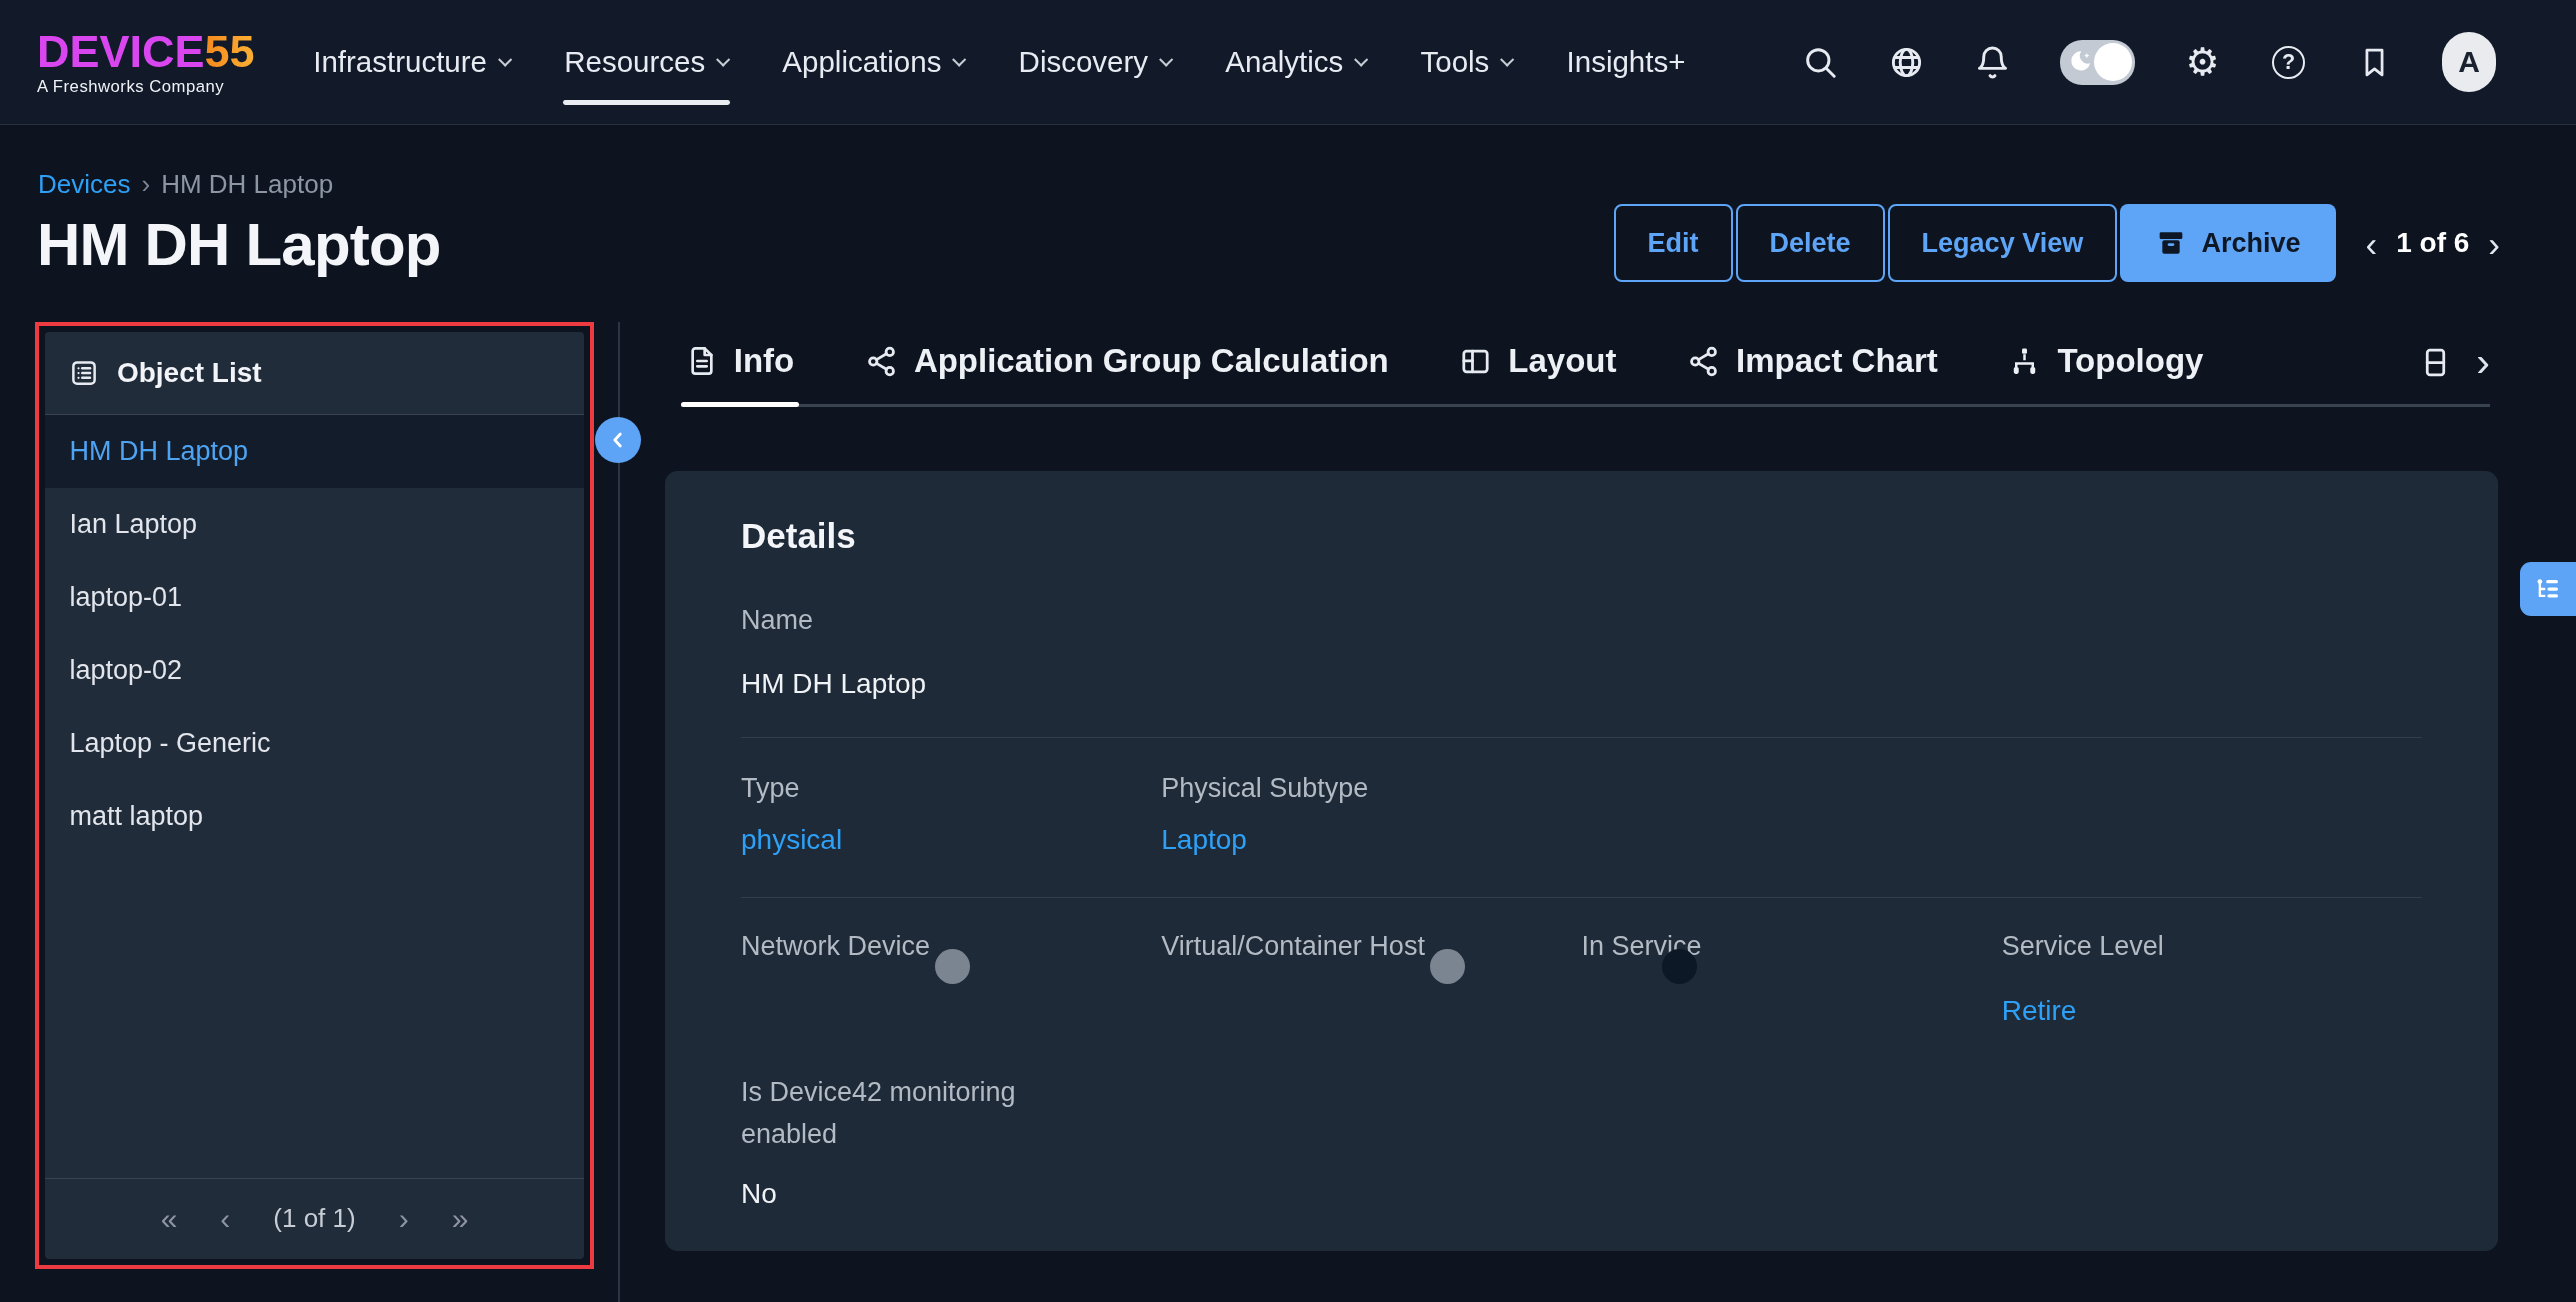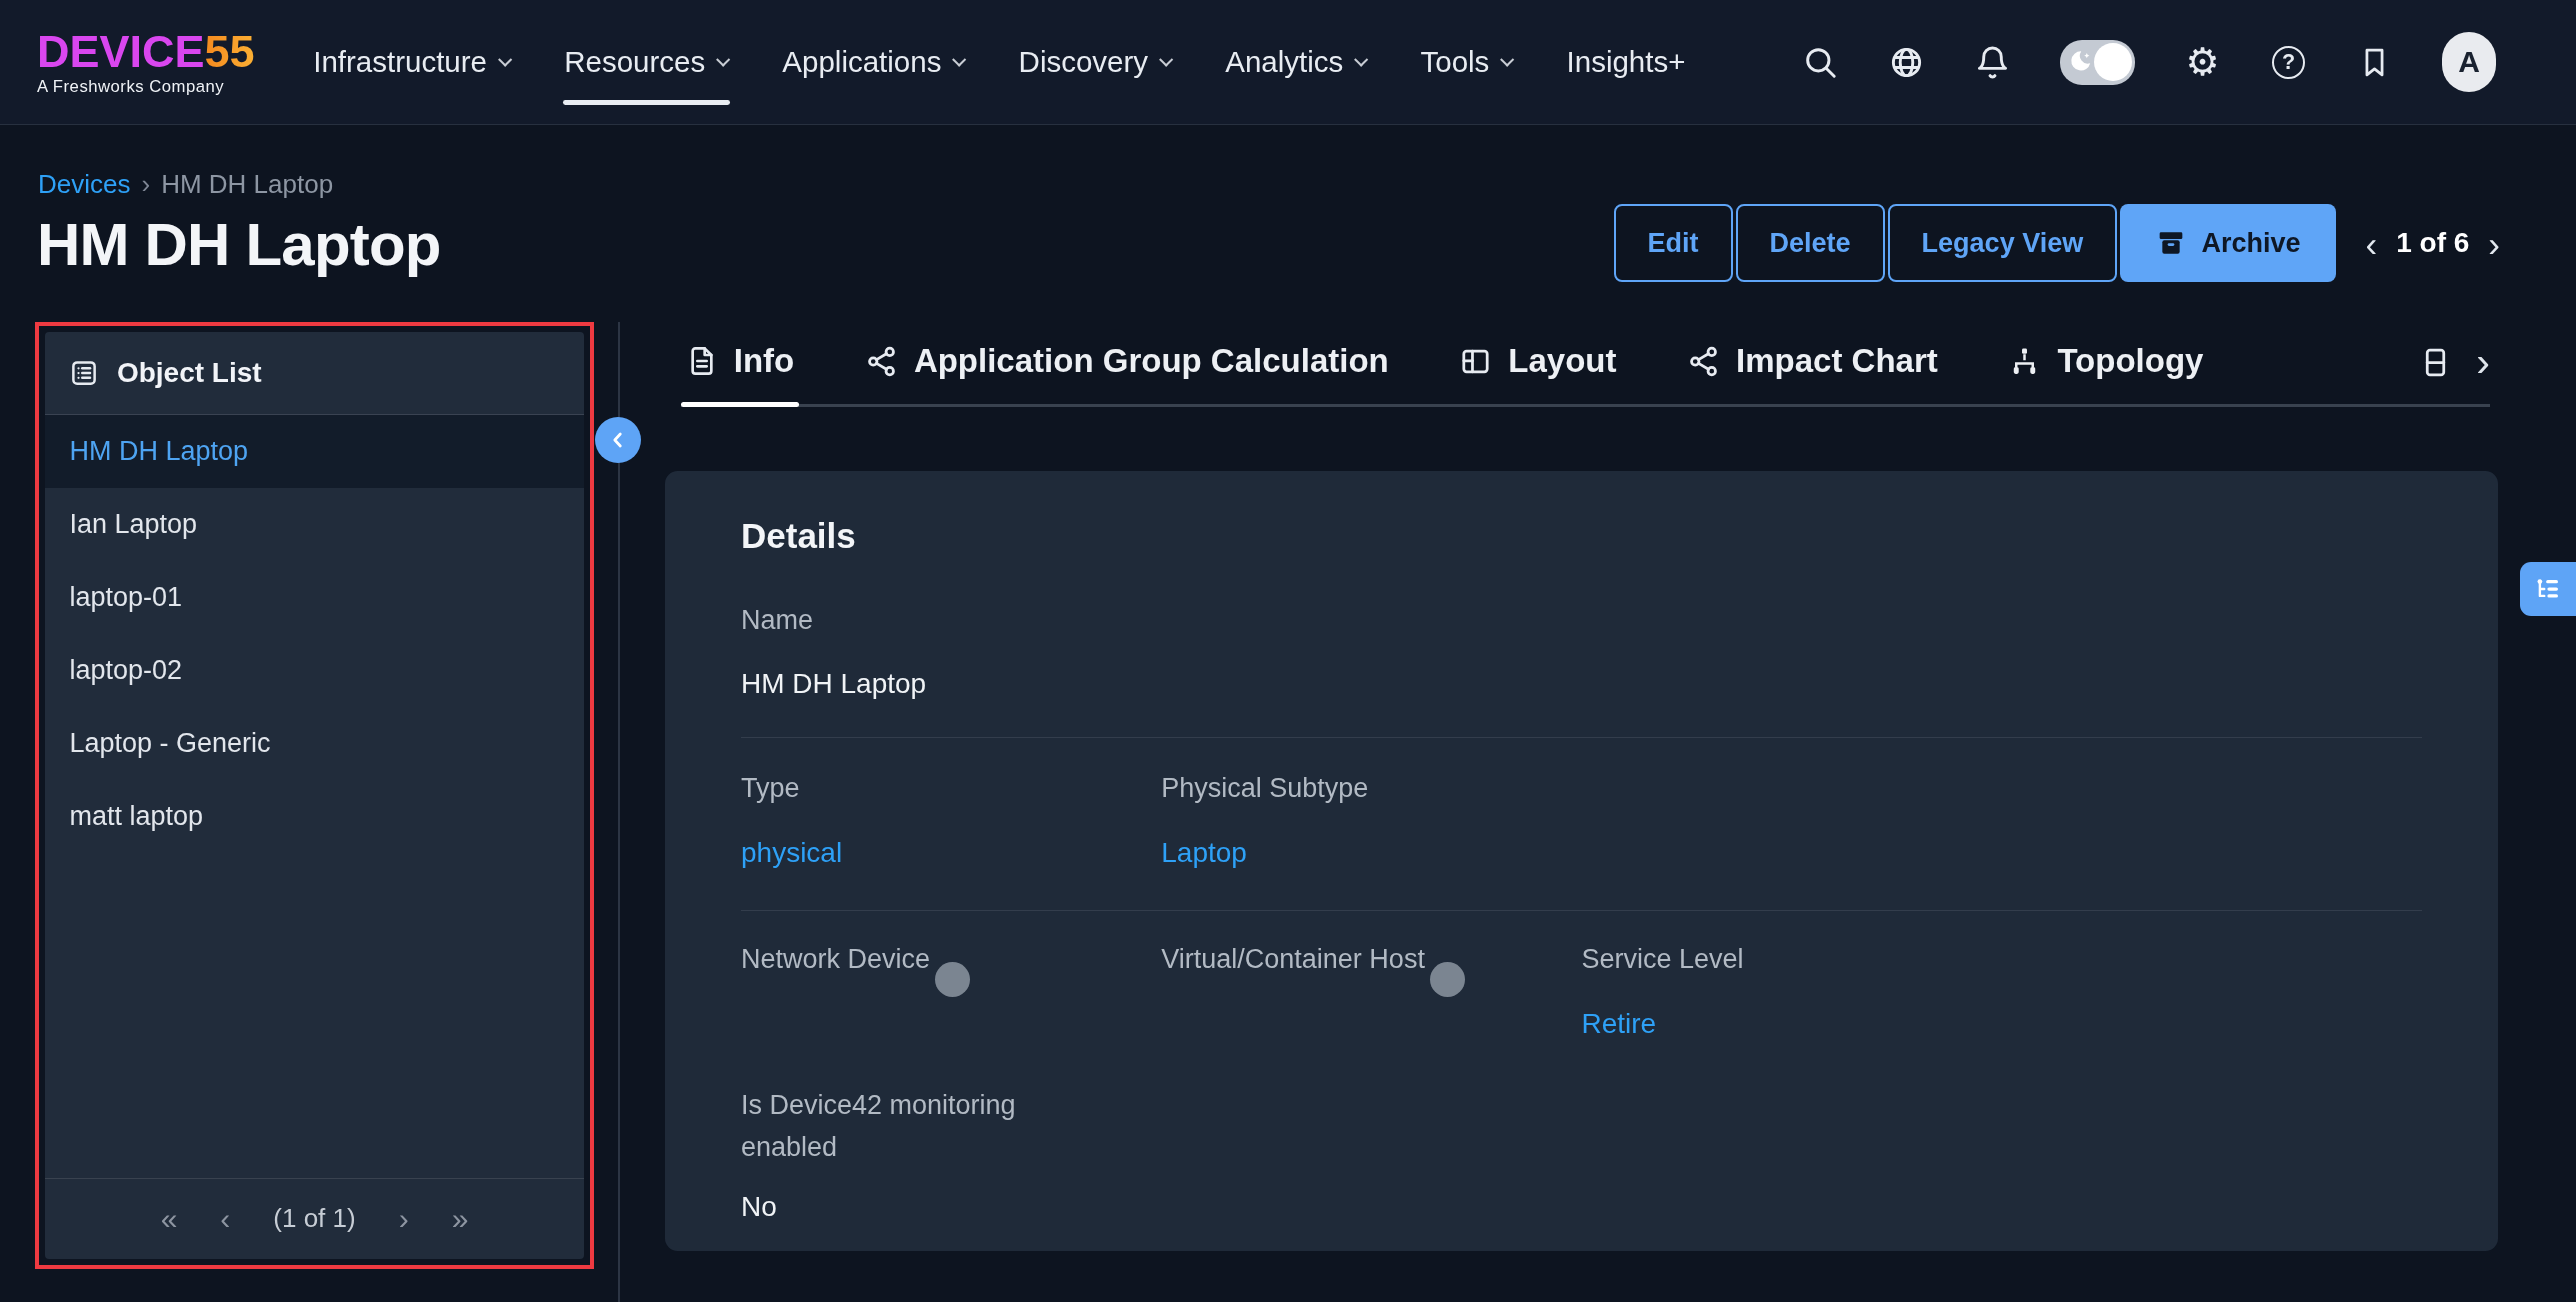--- a/index.html
+++ b/index.html
@@ -77,21 +77,21 @@
   .card h2{ margin-top:45px; font-size:35px; font-weight:700; color:#f3f5f8; }
   .f-label{ color:#b2bac4; font-size:27px; }
   .f-value{ color:#f0f3f6; font-size:28px; }
   .f-link{ color:#2ea1f7; font-size:28px; cursor:pointer; }
   .hr{ border:none; border-top:1.6px solid #333d4c; }
   .name-label{ margin-top:49px; }
   .name-value{ margin-top:32px; }
   .hr1{ margin-top:37px; }
   .grid-row{ display:grid; grid-template-columns:repeat(4,1fr); }
   .row2{ margin-top:35px; }
-  .row2 .f-link{ display:block; margin-top:33px; }
+  .row2 .f-link{ display:block; margin-top:20px; }
   .hr2{ margin-top:41px; }
   .row3{ margin-top:33px; }
   .row3 .toggle{ margin-top:27px; }
   .row3 .f-link{ display:block; margin-top:33px; }
   .monitor{ margin-top:45px; }
   .monitor .f-label{ display:block; max-width:334px; line-height:1.55; }
   .monitor .f-value{ display:block; margin-top:22px; }
 
   .toggle{ width:76px; height:45px; border-radius:22px; background:#49535f; position:relative; cursor:pointer; }
   .toggle .knob{ position:absolute; left:4.8px; top:4.8px; width:35px; height:35px; border-radius:50%; background:#7b8591; }
@@ -327,20 +327,24 @@
   <div class="grid-row row3">
     <div>
       <span class="f-label">Network Device</span>
       <span class="toggle"><span class="knob"></span></span>
     </div>
     <div>
       <span class="f-label">Virtual/Container Host</span>
       <span class="toggle"><span class="knob"></span></span>
     </div>
     <div>
+      <span class="f-label">In Service</span>
+      <span class="toggle on"><span class="knob"></span></span>
+    </div>
+    <div>
       <span class="f-label">Service Level</span>
       <span class="f-link">Retire</span>
     </div>
   </div>
 
   <div class="monitor">
     <span class="f-label">Is Device42 monitoring enabled</span>
     <span class="f-value">No</span>
   </div>
 

